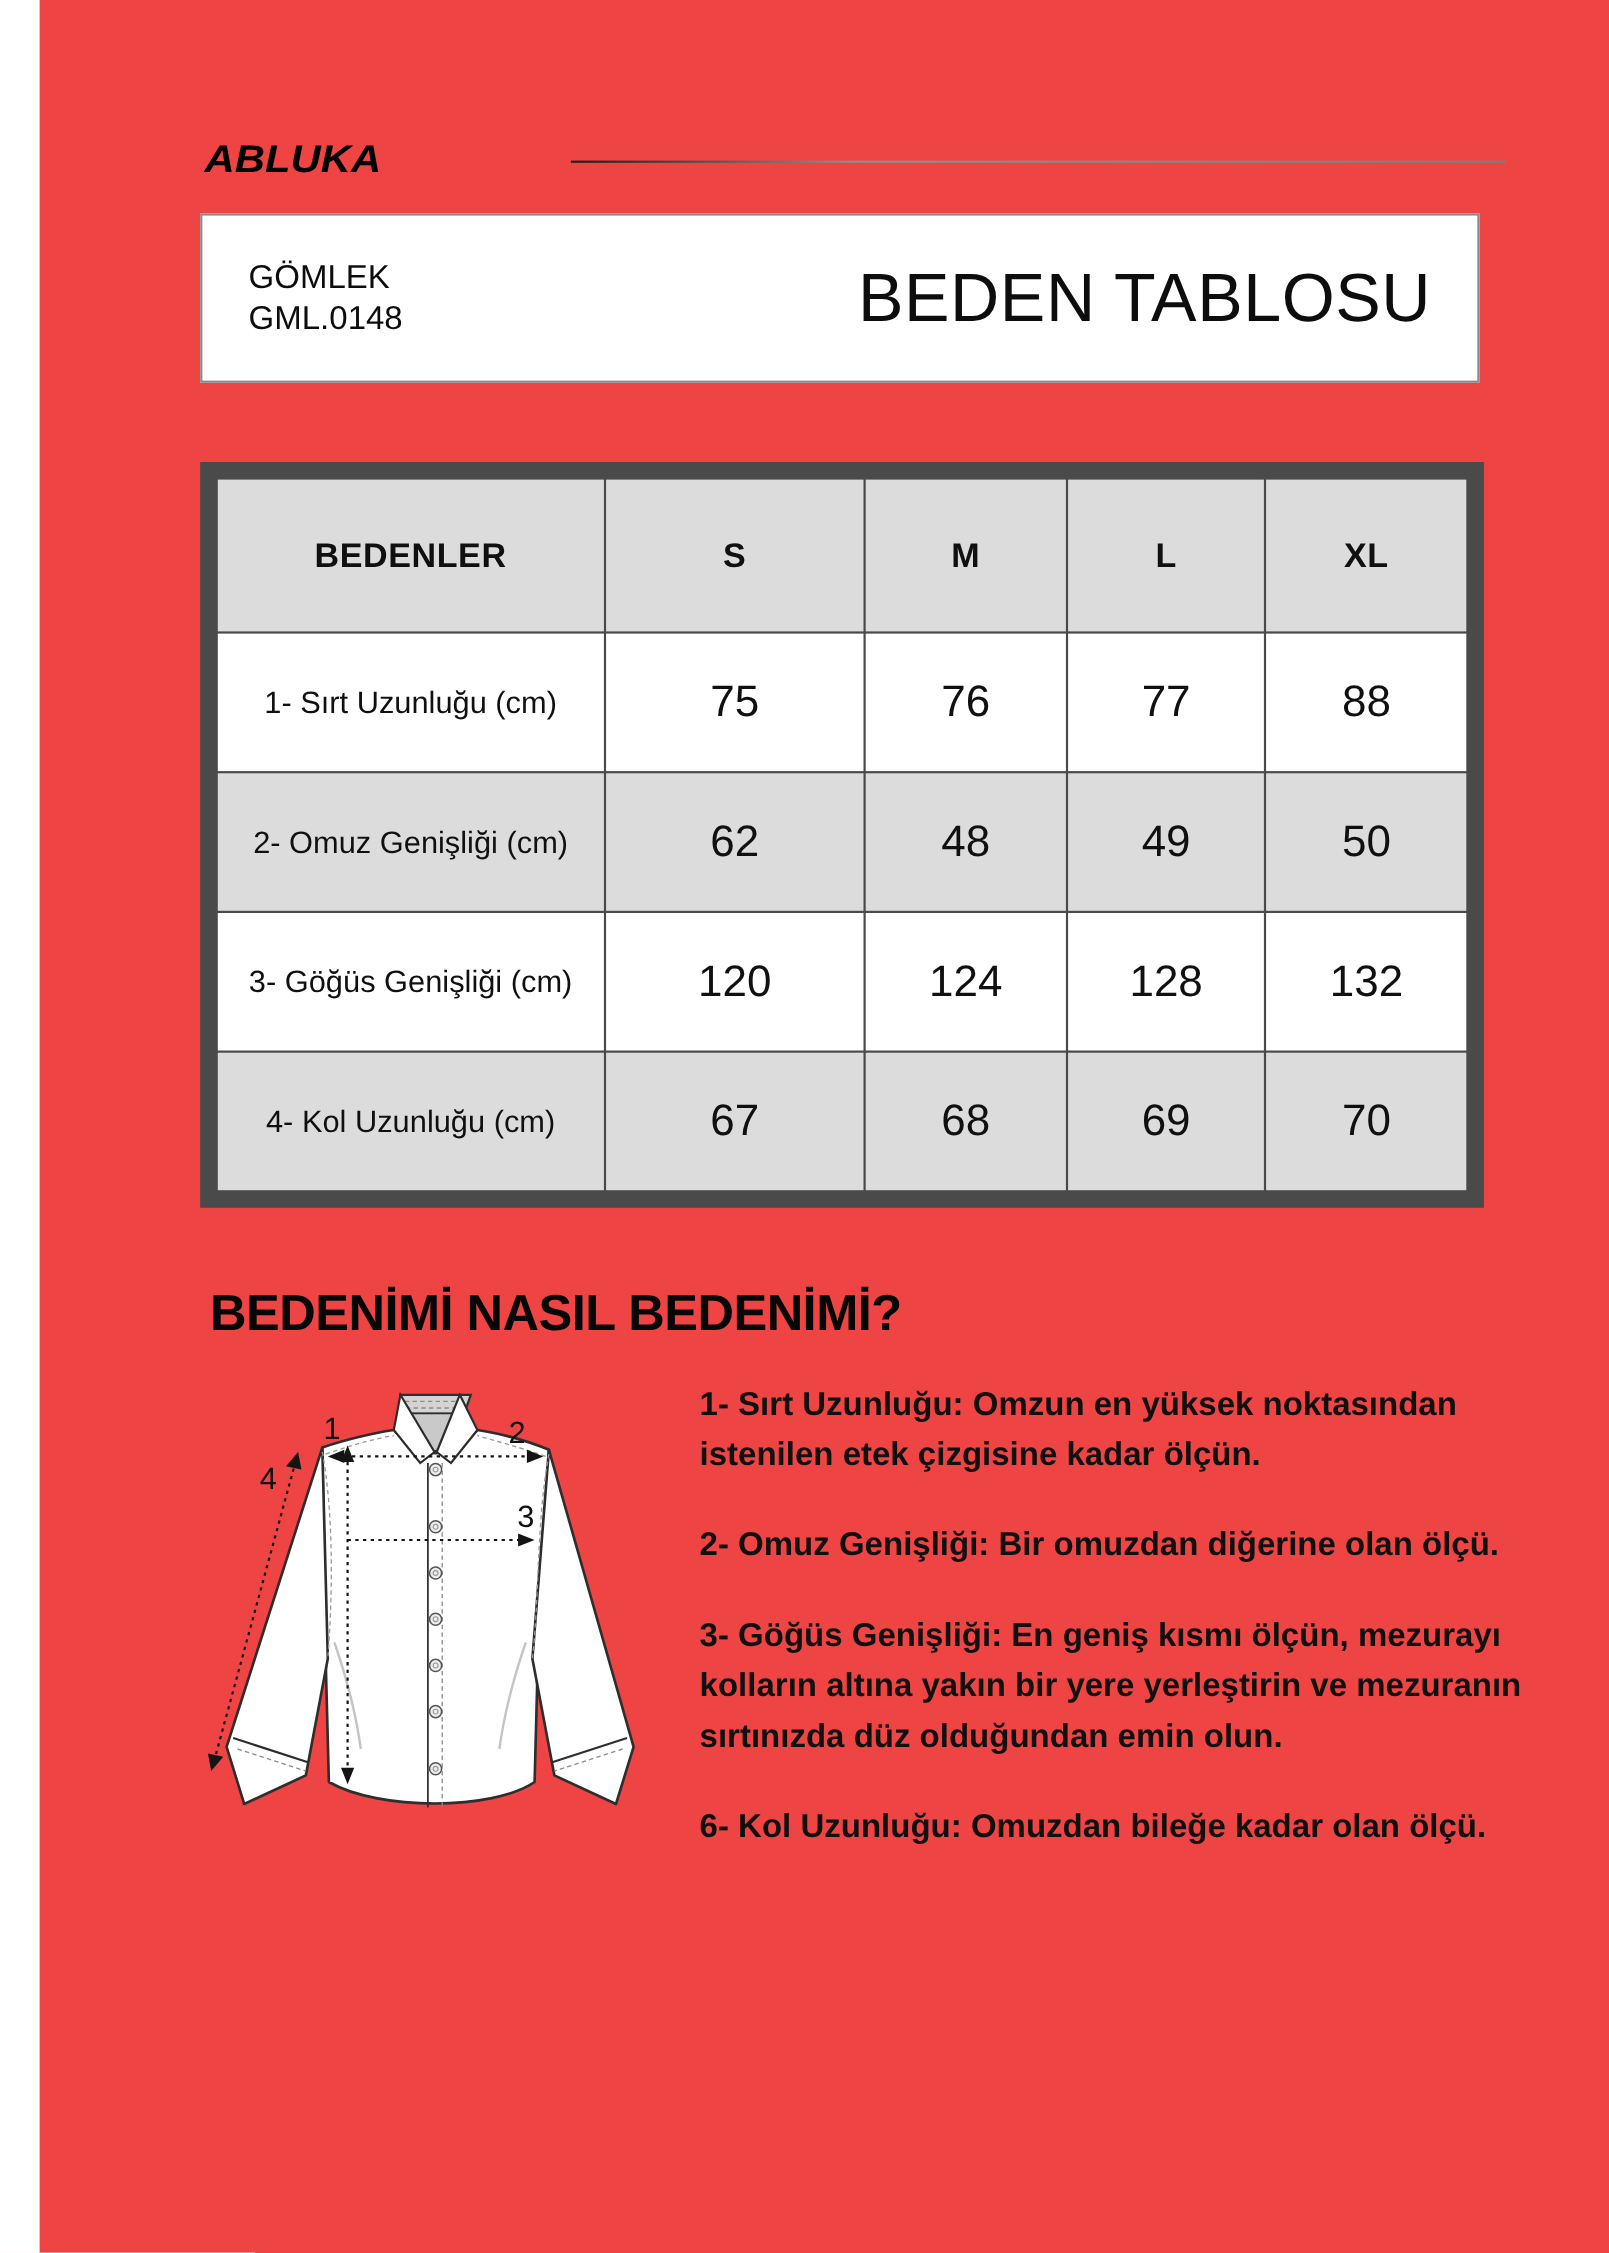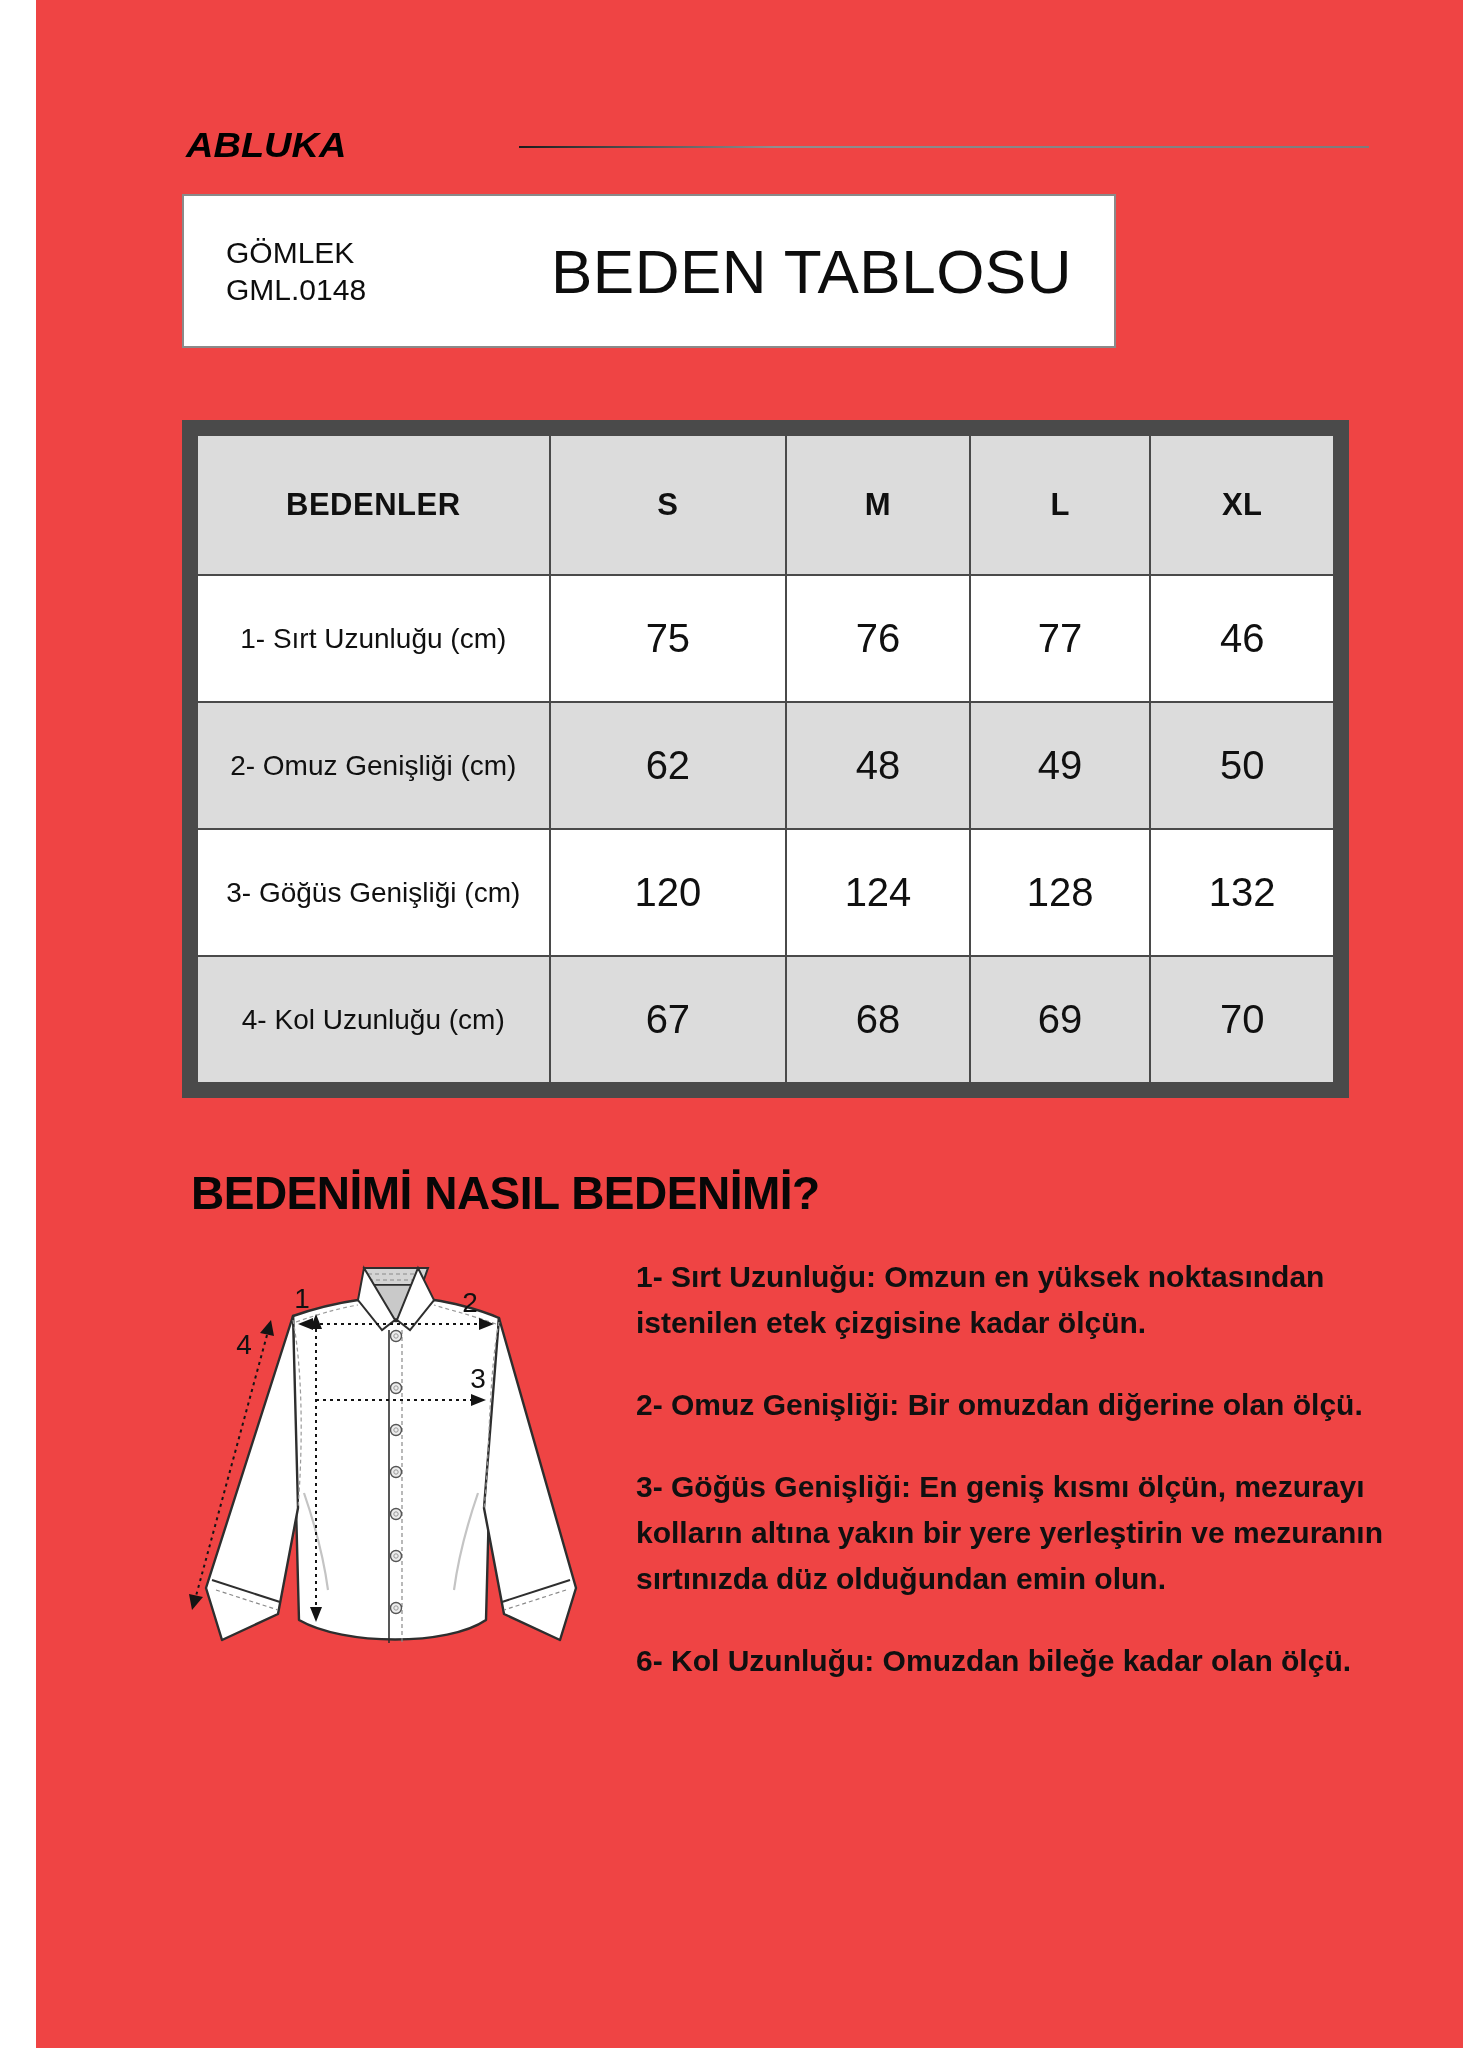--- a/index.html
+++ b/index.html
@@ -19,21 +19,21 @@
     letter-spacing:0px;color:#000;
     transform:scaleY(0.92);
     white-space:nowrap;
   }
   .logo-rule{
     position:absolute;left:483px;top:146px;width:850px;height:2px;
     background:linear-gradient(to right,#1c1c1c,#8f8f8f 30%,#7c7c7c);
   }
   
   .title-box{
-    position:absolute;left:146px;top:194px;width:934px;height:154px;
+    position:absolute;left:146px;top:194px;width:1163px;height:154px;
     border:2px solid #8a8a8a;
     display:flex;align-items:center;justify-content:space-between;
     padding:0 42px;box-sizing:border-box;
     background:#fff;
   }
   .product-block{font-size:30px;line-height:37px;color:#0d0d0d;}
   .page-title{
     margin:0;font-size:62px;font-weight:normal;letter-spacing:0.5px;
     color:#0d0d0d;white-space:nowrap;
   }
@@ -88,21 +88,21 @@
     <div class="cell gray head">BEDENLER</div>
     <div class="cell gray head">S</div>
     <div class="cell gray head">M</div>
     <div class="cell gray head">L</div>
     <div class="cell gray head">XL</div>
 
     <div class="cell rowlabel">1- Sırt Uzunluğu (cm)</div>
     <div class="cell">75</div>
     <div class="cell">76</div>
     <div class="cell">77</div>
-    <div class="cell">46</div>
+    <div class="cell">88</div>
 
     <div class="cell gray rowlabel">2- Omuz Genişliği (cm)</div>
     <div class="cell gray">62</div>
     <div class="cell gray">48</div>
     <div class="cell gray">49</div>
     <div class="cell gray">50</div>
 
     <div class="cell rowlabel">3- Göğüs Genişliği (cm)</div>
     <div class="cell">120</div>
     <div class="cell">124</div>

